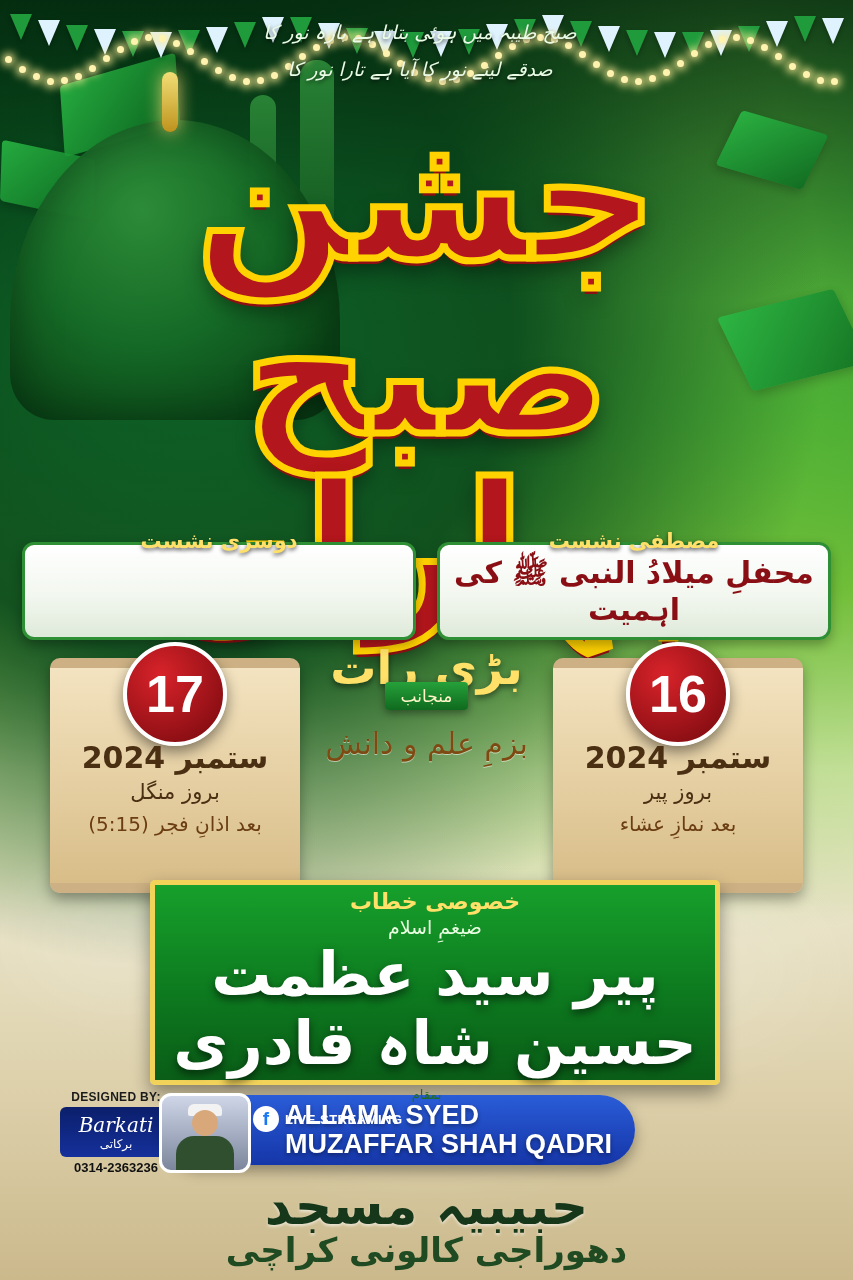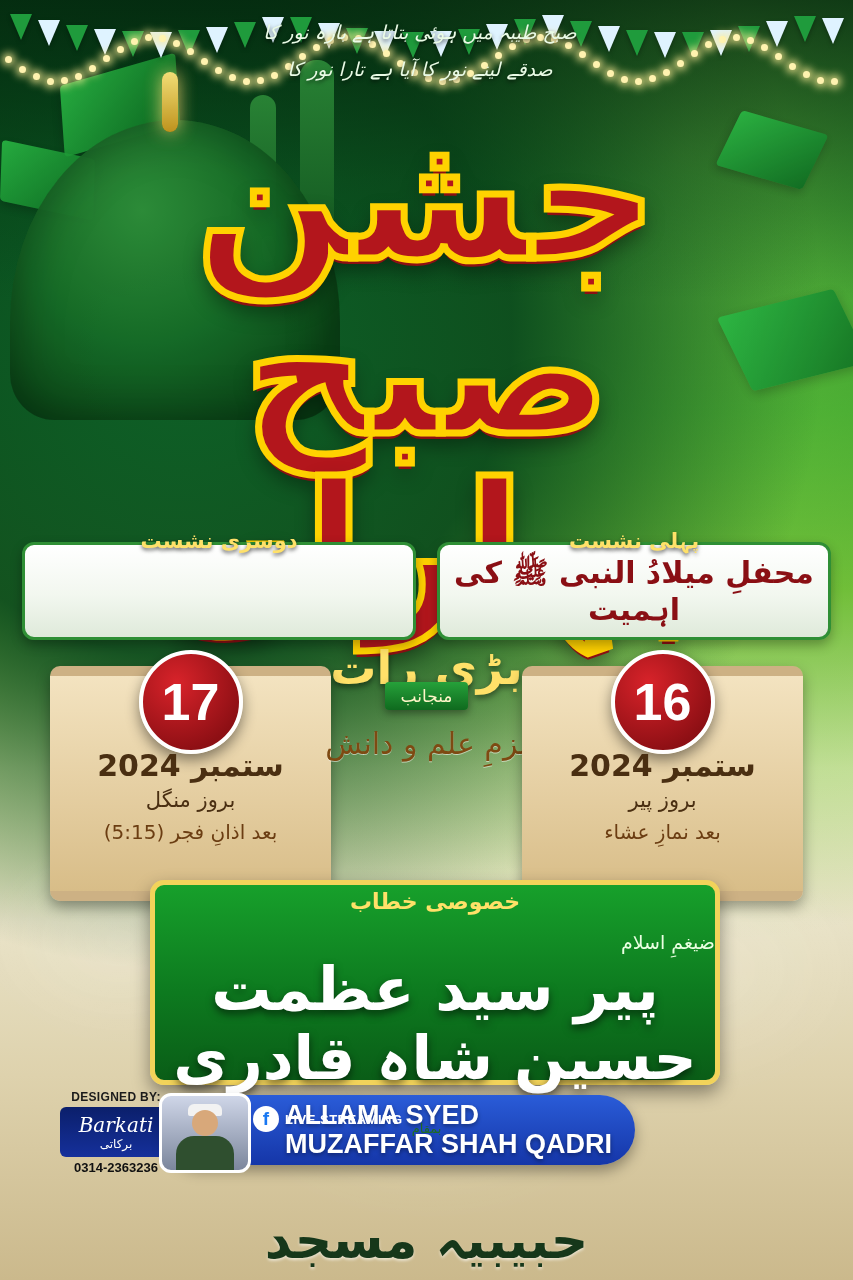--- a/index.html
+++ b/index.html
@@ -138,21 +138,21 @@
     color:#8a0f14;font-size:30px;font-weight:bold;line-height:1.25;
     font-family:"DejaVu Sans",sans-serif;
     padding:0 10px;
   }
 
   
   .dates{
     position:absolute;top:636px;left:40px;width:773px;height:250px;
   }
   .scroll{
-    position:absolute;top:30px;width:281px;height:215px;
+    position:absolute;top:22px;width:250px;height:215px;
     background:linear-gradient(180deg,#f3e3c0 0%,#e6d0a4 50%,#d8bd88 100%);
     border-radius:10px;
     box-shadow:0 6px 14px rgba(0,0,0,.35);
     border-top:10px solid #cdb184;border-bottom:10px solid #cdb184;
   }
   .scroll.left{left:10px;}
   .scroll.right{right:10px;}
   .badge{
     position:absolute;top:-26px;left:50%;transform:translateX(-50%);
     width:96px;height:96px;border-radius:50%;
@@ -184,32 +184,31 @@
   .center-tag .big{
     margin-top:14px;color:#7e4a12;font-size:30px;font-weight:normal;
     line-height:1.3;direction:rtl;font-family:"DejaVu Sans",sans-serif;
     text-shadow:0 1px 0 rgba(255,255,255,.5);
   }
 
   
   .speaker{
     position:absolute;left:150px;top:880px;width:560px;height:195px;
     background:linear-gradient(180deg,#17a02b 0%,#0d7a1f 55%,#0a5d17 100%);
-    border:5px solid #f2d35a;border-radius:14px;
+    border:5px solid #f2d35a;border-radius:5px;
     box-shadow:0 8px 18px rgba(0,0,0,.4);
     text-align:center;direction:rtl;
   }
   .speaker .kicker{
     margin-top:4px;color:#ffe169;font-size:22px;font-weight:bold;
     font-family:"DejaVu Sans",sans-serif;
   }
   .speaker .small{
-    color:#eaffe2;font-size:19px;margin-top:17px;
-    font-family:"DejaVu Sans",sans-serif;
-    text-align:right;
+    color:#eaffe2;font-size:19px;margin-top:2px;
+    font-family:"DejaVu Sans",sans-serif;
   }
   .speaker .name{
     margin-top:2px;color:#fff;font-size:60px;font-weight:bold;line-height:1.15;
     text-shadow:0 4px 8px rgba(0,0,0,.55);
     font-family:"DejaVu Sans",sans-serif;
   }
 
   
   .designer{
     position:absolute;left:48px;top:1090px;width:112px;text-align:center;padding-left:12px;
@@ -405,21 +404,21 @@
   <div class="title-wrap">
     <div class="title-main">جشن صبح بہاراں</div>
     <div class="title-sub">بڑی رات</div>
   </div>
 
   <div class="sessions">
     <div class="session">
       <div class="label">دوسری نشست</div>
     </div>
     <div class="session">
-      <div class="label">پہلی نشست</div>
+      <div class="label">مصطفی نشست</div>
       <div class="txt">محفلِ میلادُ النبی ﷺ کی اہمیت</div>
     </div>
   </div>
 
   <div class="dates">
     <div class="scroll left">
       <div class="badge">17</div>
       <div class="body">
         <div class="month">ستمبر 2024</div>
         <div class="day">بروز منگل</div>
@@ -469,15 +468,16 @@
     </div>
     <div class="names">
       <div>ALLAMA SYED</div>
       <div>MUZAFFAR SHAH QADRI</div>
     </div>
   </div>
 
   <div class="venue">
     <div class="crest">بمقام</div>
     <div class="vname">حبیبیہ مسجد</div>
+    <div class="vaddr">دھوراجی کالونی کراچی</div>
   </div>
 
 </div>
 
 </body></html>

